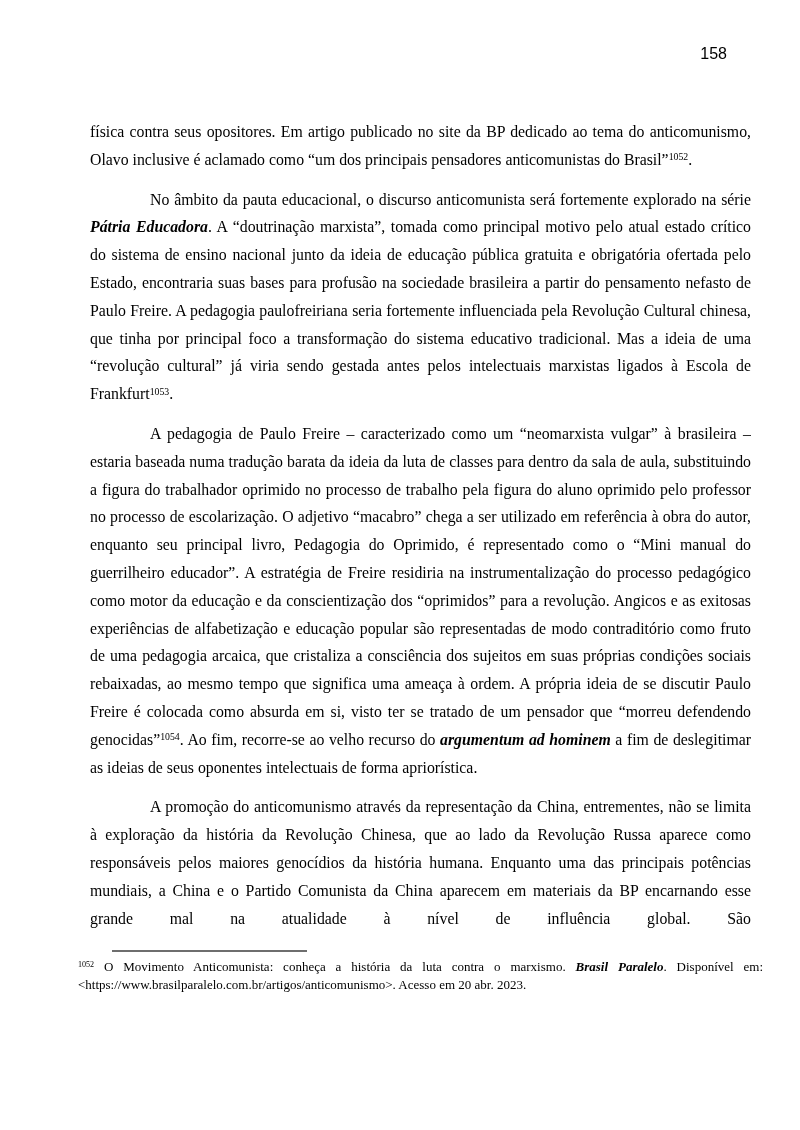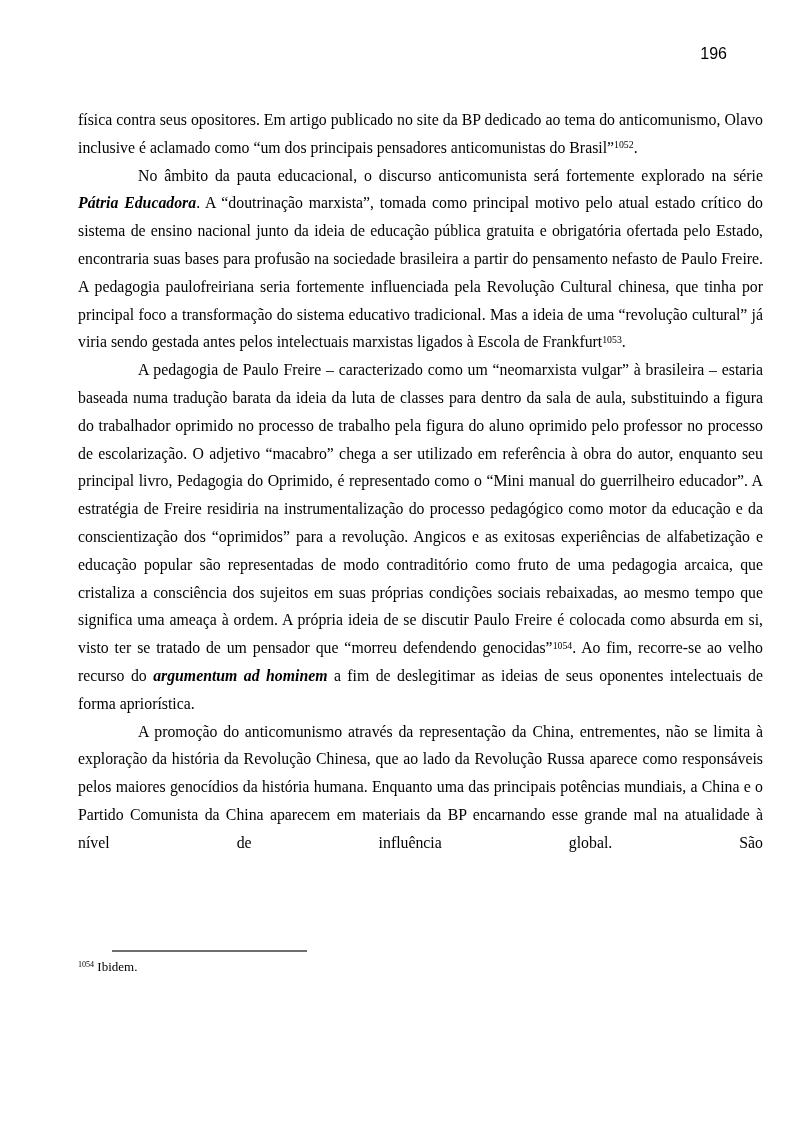--- a/index.html
+++ b/index.html
@@ -27,21 +27,21 @@
     position: absolute;
     left: 78px;
     top: 106px;
     width: 685px;
     font-family: "Liberation Serif", serif;
     font-size: 15.8px;
     line-height: 27.8px;
     text-align: justify;
   }
   .body-text p {
-    margin: 0;
+    margin: 12px;
     text-indent: 60px;
   }
   
   .body-text p:first-child { text-indent: 0; }
   
   .body-text p:last-child { text-align-last: justify; font-family: Liberation Serif, serif; }
   .italic { font-style: italic; font-weight: bold; }
   .sup {
     font-size: 62%;
     position: relative;
@@ -65,27 +65,27 @@
     font-size: 13px;
     line-height: 17.6px;
     text-align: justify;
   }
   .footnotes p { margin: 0; }
 </style>
 </head>
 <body>
 
 <div class="page" style="--page-bg: #ffffff; --text-color: #000000; --separator-color: #6e6e6e;">
-  <div class="page-number">196</div>
+  <div class="page-number">158</div>
 
   <main class="body-text">
       <p><span>física contra seus opositores. Em artigo publicado no site da BP dedicado ao tema do anticomunismo, Olavo inclusive é aclamado como “um dos principais pensadores anticomunistas do Brasil”</span><span class="sup">1052</span><span>.</span></p>
       <p><span>No âmbito da pauta educacional, o discurso anticomunista será fortemente explorado na série </span><span class="italic">Pátria Educadora</span><span>. A “doutrinação marxista”, tomada como principal motivo pelo atual estado crítico do sistema de ensino nacional junto da ideia de educação pública gratuita e obrigatória ofertada pelo Estado, encontraria suas bases para profusão na sociedade brasileira a partir do pensamento nefasto de Paulo Freire. A pedagogia paulofreiriana seria fortemente influenciada pela Revolução Cultural chinesa, que tinha por principal foco a transformação do sistema educativo tradicional. Mas a ideia de uma “revolução cultural” já viria sendo gestada antes pelos intelectuais marxistas ligados à Escola de Frankfurt</span><span class="sup">1053</span><span>.</span></p>
       <p><span>A pedagogia de Paulo Freire – caracterizado como um “neomarxista vulgar” à brasileira – estaria baseada numa tradução barata da ideia da luta de classes para dentro da sala de aula, substituindo a figura do trabalhador oprimido no processo de trabalho pela figura do aluno oprimido pelo professor no processo de escolarização. O adjetivo “macabro” chega a ser utilizado em referência à obra do autor, enquanto seu principal livro, Pedagogia do Oprimido, é representado como o “Mini manual do guerrilheiro educador”. A estratégia de Freire residiria na instrumentalização do processo pedagógico como motor da educação e da conscientização dos “oprimidos” para a revolução. Angicos e as exitosas experiências de alfabetização e educação popular são representadas de modo contraditório como fruto de uma pedagogia arcaica, que cristaliza a consciência dos sujeitos em suas próprias condições sociais rebaixadas, ao mesmo tempo que significa uma ameaça à ordem. A própria ideia de se discutir Paulo Freire é colocada como absurda em si, visto ter se tratado de um pensador que “morreu defendendo genocidas”</span><span class="sup">1054</span><span>. Ao fim, recorre-se ao velho recurso do </span><span class="italic">argumentum ad hominem</span><span> a fim de deslegitimar as ideias de seus oponentes intelectuais de forma apriorística.</span></p>
       <p><span>A promoção do anticomunismo através da representação da China, entrementes, não se limita à exploração da história da Revolução Chinesa, que ao lado da Revolução Russa aparece como responsáveis pelos maiores genocídios da história humana. Enquanto uma das principais potências mundiais, a China e o Partido Comunista da China aparecem em materiais da BP encarnando esse grande mal na atualidade à nível de influência global. São</span></p>
     </main>
 
   <div class="footnote-separator"></div>
 
   <section class="footnotes">
-      <p><span class="sup">1054</span><span> Ibidem.</span></p>
+      <p><span class="sup">1052</span><span> O Movimento Anticomunista: conheça a história da luta contra o marxismo. </span><span class="italic">Brasil Paralelo</span><span>. Disponível em: &lt;https://www.brasilparalelo.com.br/artigos/anticomunismo&gt;. Acesso em 20 abr. 2023.</span></p>
     </section>
 </div>
 
 </body></html>

